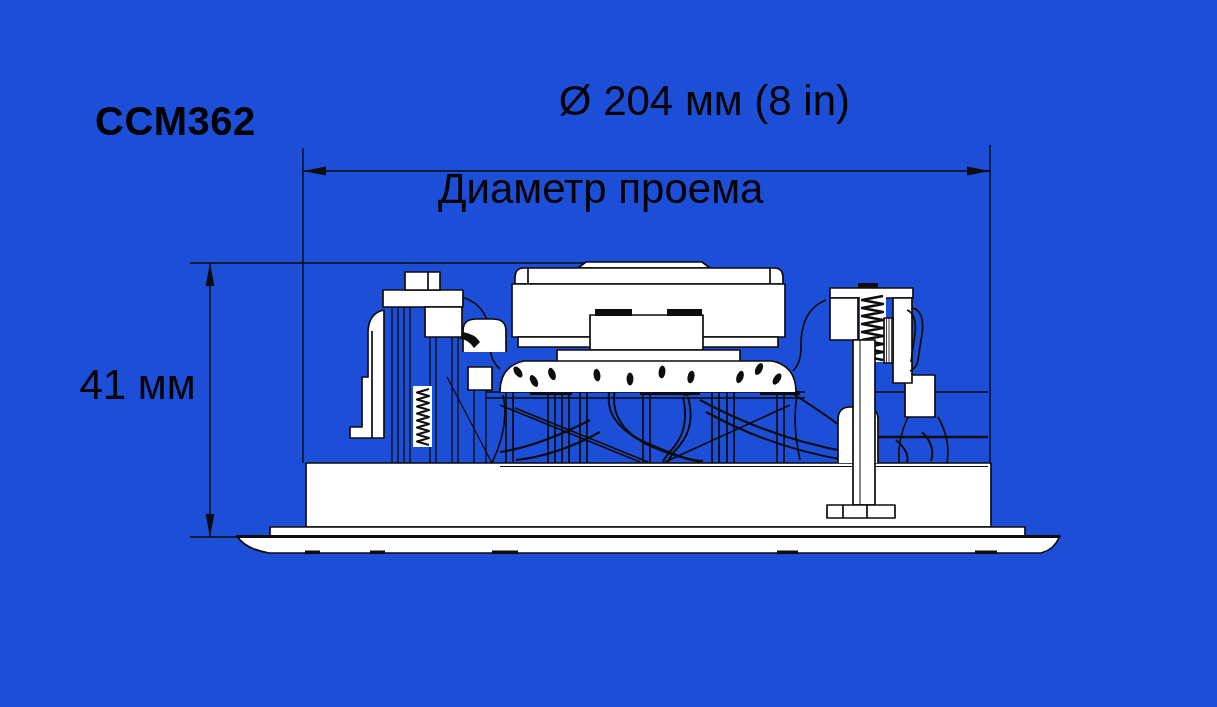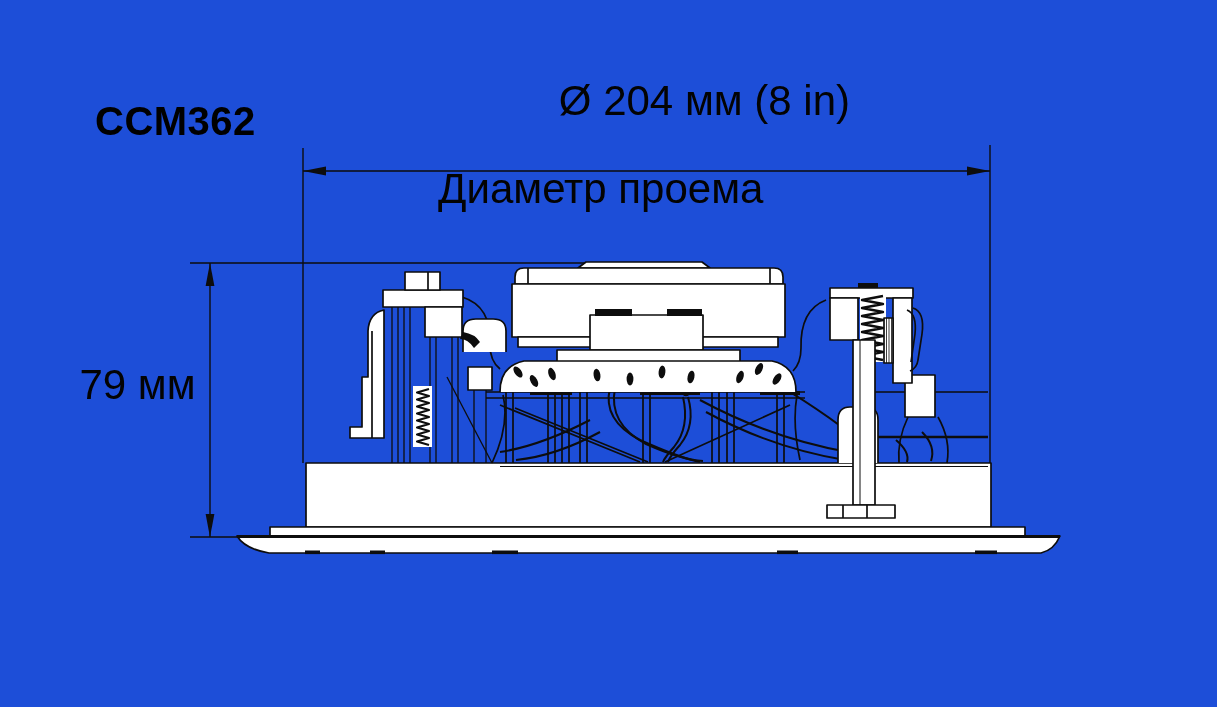--- a/index.html
+++ b/index.html
@@ -19,21 +19,21 @@
   svg{position:absolute;left:0;top:0;}
 </style>
 </head>
 <body>
 
 <div class="canvas">
 
   <div class="title">CCM362</div>
   <div class="dim dia-value">Ø 204 мм (8 in)</div>
   <div class="dim dia-caption">Диаметр проема</div>
-  <div class="dim depth-value">79 мм</div>
+  <div class="dim depth-value">41 мм</div>
 
   <svg width="1217" height="707" viewBox="0 0 1217 707" stroke="#0d0d0d" fill="none" stroke-width="1.7" stroke-linejoin="round" stroke-linecap="butt">
 
     <g stroke-width="1.4">
       <line x1="303" y1="148" x2="303" y2="463"></line>
       <line x1="990" y1="145" x2="990" y2="465"></line>
       <line x1="303" y1="171" x2="990" y2="171"></line>
       <polygon points="303,171 326,166.4 326,175.6" fill="#0d0d0d" stroke="none"></polygon>
       <polygon points="990,171 967,166.4 967,175.6" fill="#0d0d0d" stroke="none"></polygon>
       <line x1="190" y1="263" x2="600" y2="263"></line>

